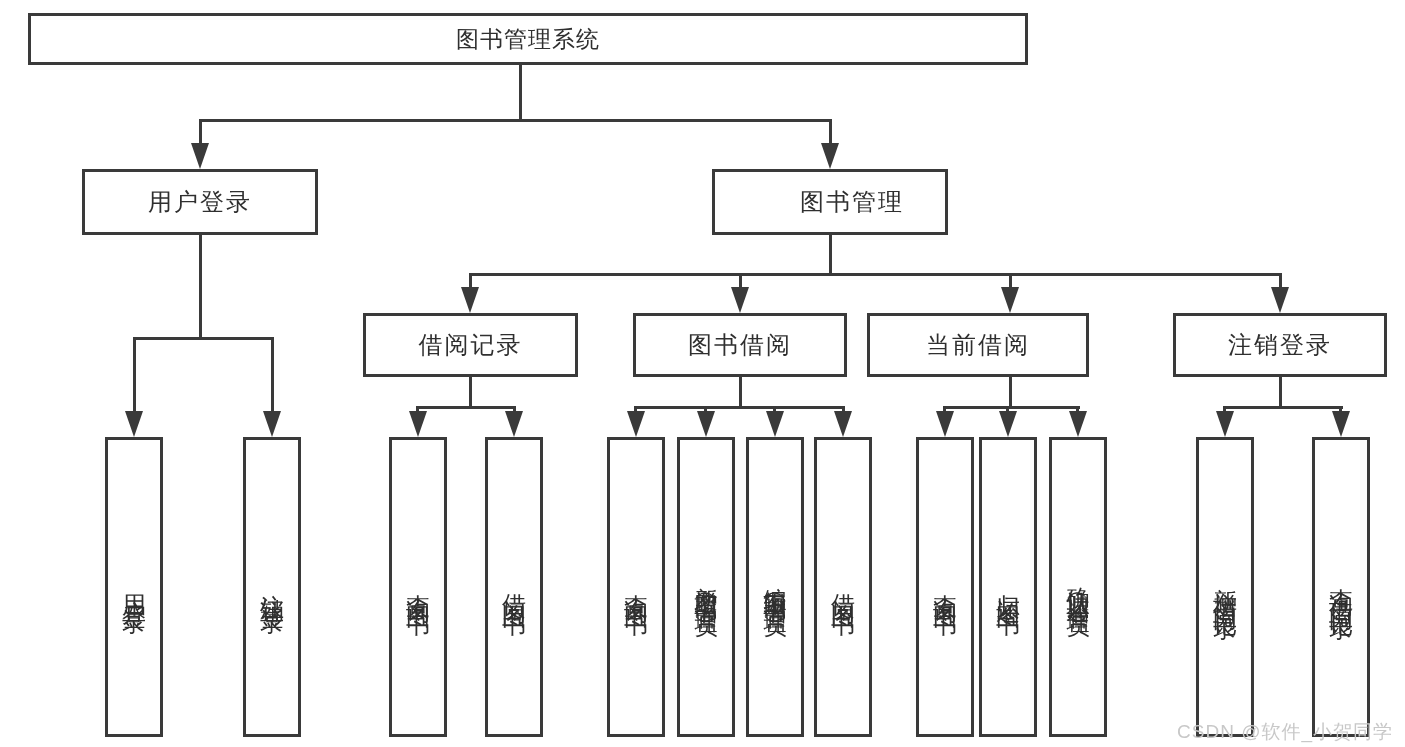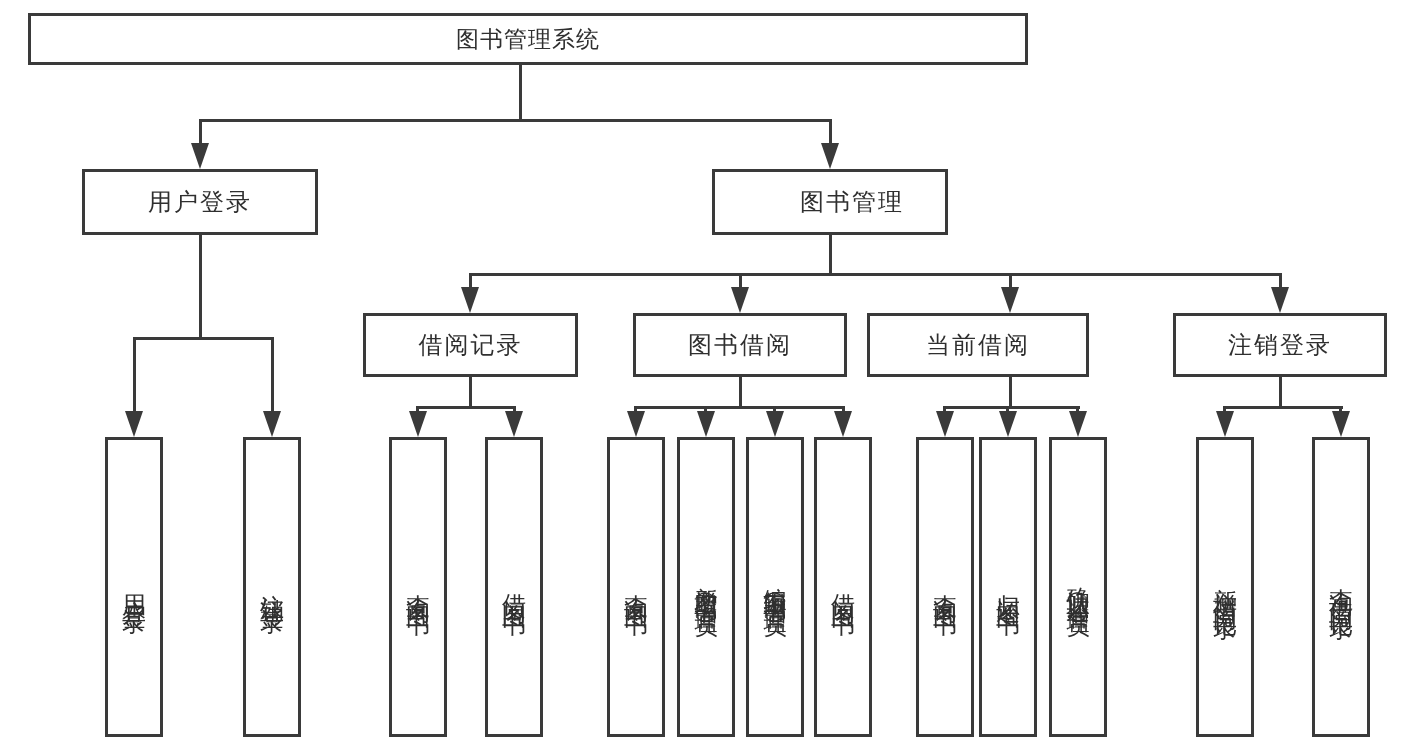--- a/index.html
+++ b/index.html
@@ -154,14 +154,15 @@
     <span class="vlabel" style="letter-spacing:4px; font-size:23px;">确认归还（管理员）</span>
   </div>
 
   <div class="box" style="left:1196px; top:437px; width:58px; height:300px;">
     <span class="vlabel">新增借阅记录</span>
   </div>
   <div class="box" style="left:1312px; top:437px; width:58px; height:300px;">
     <span class="vlabel">查询借阅记录</span>
   </div>
 
+  <div class="watermark">CSDN @软件_小贺同学</div>
 
 </div>
 
 </body></html>

